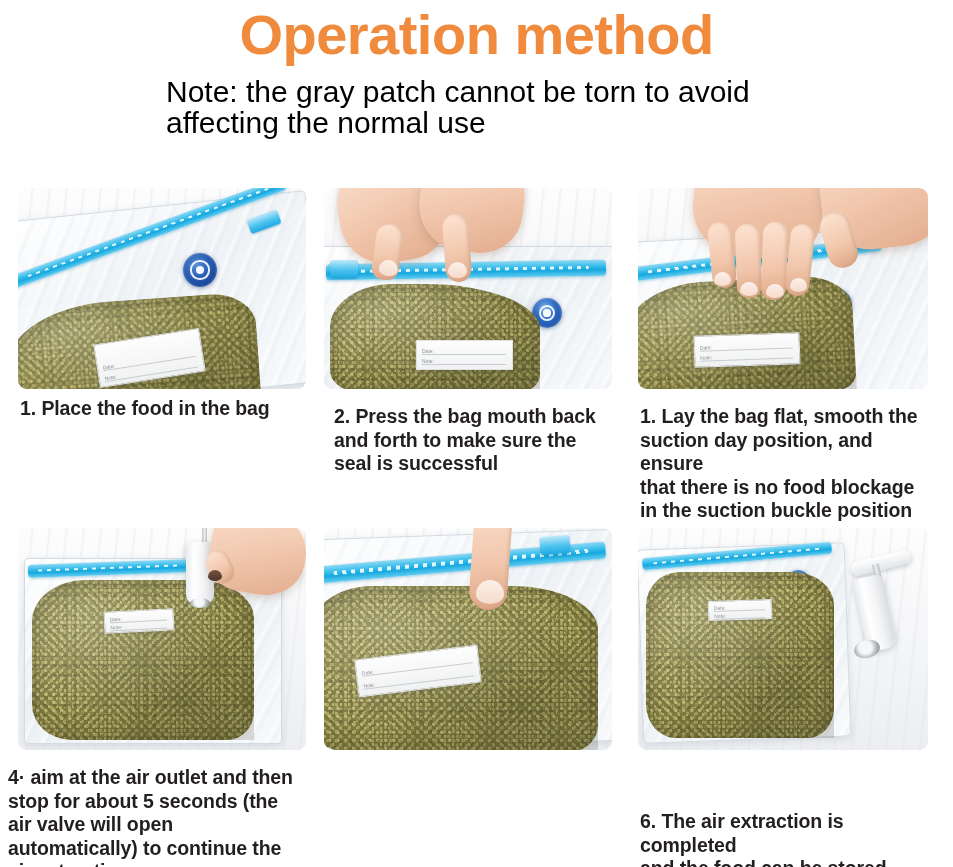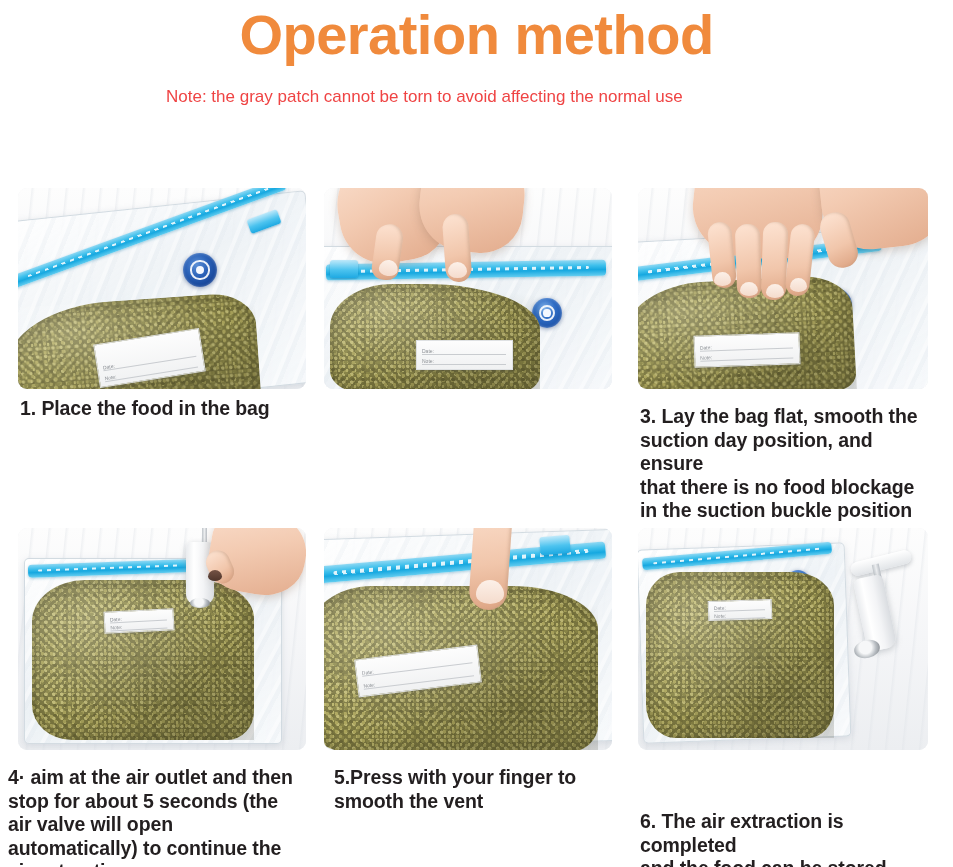--- a/index.html
+++ b/index.html
@@ -16,21 +16,21 @@
   .title{
     position:absolute;left:0;top:2px;width:953px;
     text-align:center;
     font-size:56px;font-weight:bold;
     color:#F08A3C;
     letter-spacing:-0.5px;
     line-height:66px;
   }
   .note{
     position:absolute;left:166px;top:76px;width:680px;
-    font-size:17px;color:#ef4444;line-height:42px;
+    font-size:30px;color:#000000;line-height:31px;
   }
 
   
   .card{
     position:absolute;
     border-radius:9px;
     overflow:hidden;
     background:#f2f3f5;
   }
   .caption{
@@ -241,20 +241,23 @@
 
       <div class="hand" style="left:14px;top:-34px;width:108px;height:108px;border-radius:46% 50% 38% 42%;transform:rotate(-10deg);"></div>
       <div class="finger" style="left:50px;top:36px;width:27px;height:56px;border-radius:14px 14px 12px 12px;transform:rotate(8deg);"></div>
       <div class="nail" style="left:55px;top:72px;width:19px;height:16px;transform:rotate(8deg);"></div>
 
       <div class="hand" style="left:96px;top:-40px;width:104px;height:104px;border-radius:48% 44% 40% 44%;transform:rotate(6deg);"></div>
       <div class="finger" style="left:120px;top:26px;width:26px;height:68px;border-radius:13px;transform:rotate(-4deg);"></div>
       <div class="nail" style="left:124px;top:74px;width:19px;height:16px;"></div>
     </div>
   </div>
+  <div class="caption" style="left:334px;top:405px;width:290px;">2. Press the bag mouth back
+and forth to make sure the
+seal is successful</div>
 
   <div class="card" style="left:638px;top:188px;width:290px;height:201px;">
     <div class="scene">
       <div class="bgtable"></div>
       <div class="bag" style="left:-12px;top:46px;width:310px;height:165px;transform:rotate(-3deg);"></div>
       <div class="zip" style="left:-6px;top:64px;width:250px;height:14px;transform:rotate(-7deg);"></div>
       <div class="valve" style="left:180px;top:100px;width:34px;height:34px;">
         <div class="vring"></div>
         <div class="vdot"></div>
       </div>
@@ -270,21 +273,21 @@
       <div class="finger" style="left:124px;top:34px;width:25px;height:78px;border-radius:12px;transform:rotate(2deg);"></div>
       <div class="finger" style="left:150px;top:36px;width:24px;height:72px;border-radius:12px;transform:rotate(6deg);"></div>
       <div class="nail" style="left:76px;top:84px;width:17px;height:14px;"></div>
       <div class="nail" style="left:102px;top:94px;width:18px;height:14px;"></div>
       <div class="nail" style="left:128px;top:96px;width:18px;height:14px;"></div>
       <div class="nail" style="left:152px;top:90px;width:17px;height:14px;"></div>
       <div class="hand" style="left:182px;top:-58px;width:124px;height:118px;border-radius:42% 48% 38% 40%;transform:rotate(-6deg);"></div>
       <div class="finger" style="left:186px;top:24px;width:30px;height:56px;border-radius:14px;transform:rotate(-16deg);"></div>
     </div>
   </div>
-  <div class="caption" style="left:640px;top:405px;width:300px;">3. Lay the bag flat, smooth the
+  <div class="caption" style="left:640px;top:405px;width:300px;">1. Lay the bag flat, smooth the
 suction day position, and ensure
 that there is no food blockage
 in the suction buckle position</div>
 
   <div class="card" style="left:18px;top:528px;width:288px;height:222px;">
     <div class="scene">
       <div class="bgtable"></div>
       <div class="bag" style="left:6px;top:30px;width:256px;height:184px;"></div>
       <div class="zip" style="left:10px;top:34px;width:160px;height:13px;transform:rotate(-2deg);"></div>
       <div class="beans" style="left:14px;top:52px;width:222px;height:160px;border-radius:24% 26% 12% 18%/26% 24% 18% 22%;"></div>
@@ -321,22 +324,20 @@
       <div class="beans" style="left:-16px;top:58px;width:290px;height:166px;border-radius:22% 30% 10% 14%/30% 26% 16% 20%;"></div>
       <div class="label" style="left:32px;top:124px;width:122px;height:36px;transform:rotate(-7deg);">
         <div class="lrow" style="top:10px;">Date:</div>
         <div class="lrow" style="top:23px;">Note:</div>
       </div>
 
       <div class="finger" style="left:148px;top:-34px;width:38px;height:116px;border-radius:18px 18px 19px 19px;transform:rotate(4deg);"></div>
       <div class="nail" style="left:152px;top:52px;width:28px;height:24px;"></div>
     </div>
   </div>
-  <div class="caption" style="left:334px;top:766px;width:290px;">5.Press with your finger to
-smooth the vent</div>
 
   <div class="card" style="left:638px;top:528px;width:290px;height:222px;">
     <div class="scene">
       <div class="bgtable"></div>
       <div class="bag" style="left:2px;top:18px;width:206px;height:192px;transform:rotate(-2deg);"></div>
       <div class="zip" style="left:4px;top:22px;width:190px;height:12px;transform:rotate(-5deg);"></div>
       <div class="valve light" style="left:148px;top:42px;width:24px;height:24px;">
         <div class="vring"></div>
         <div class="vdot"></div>
       </div>

